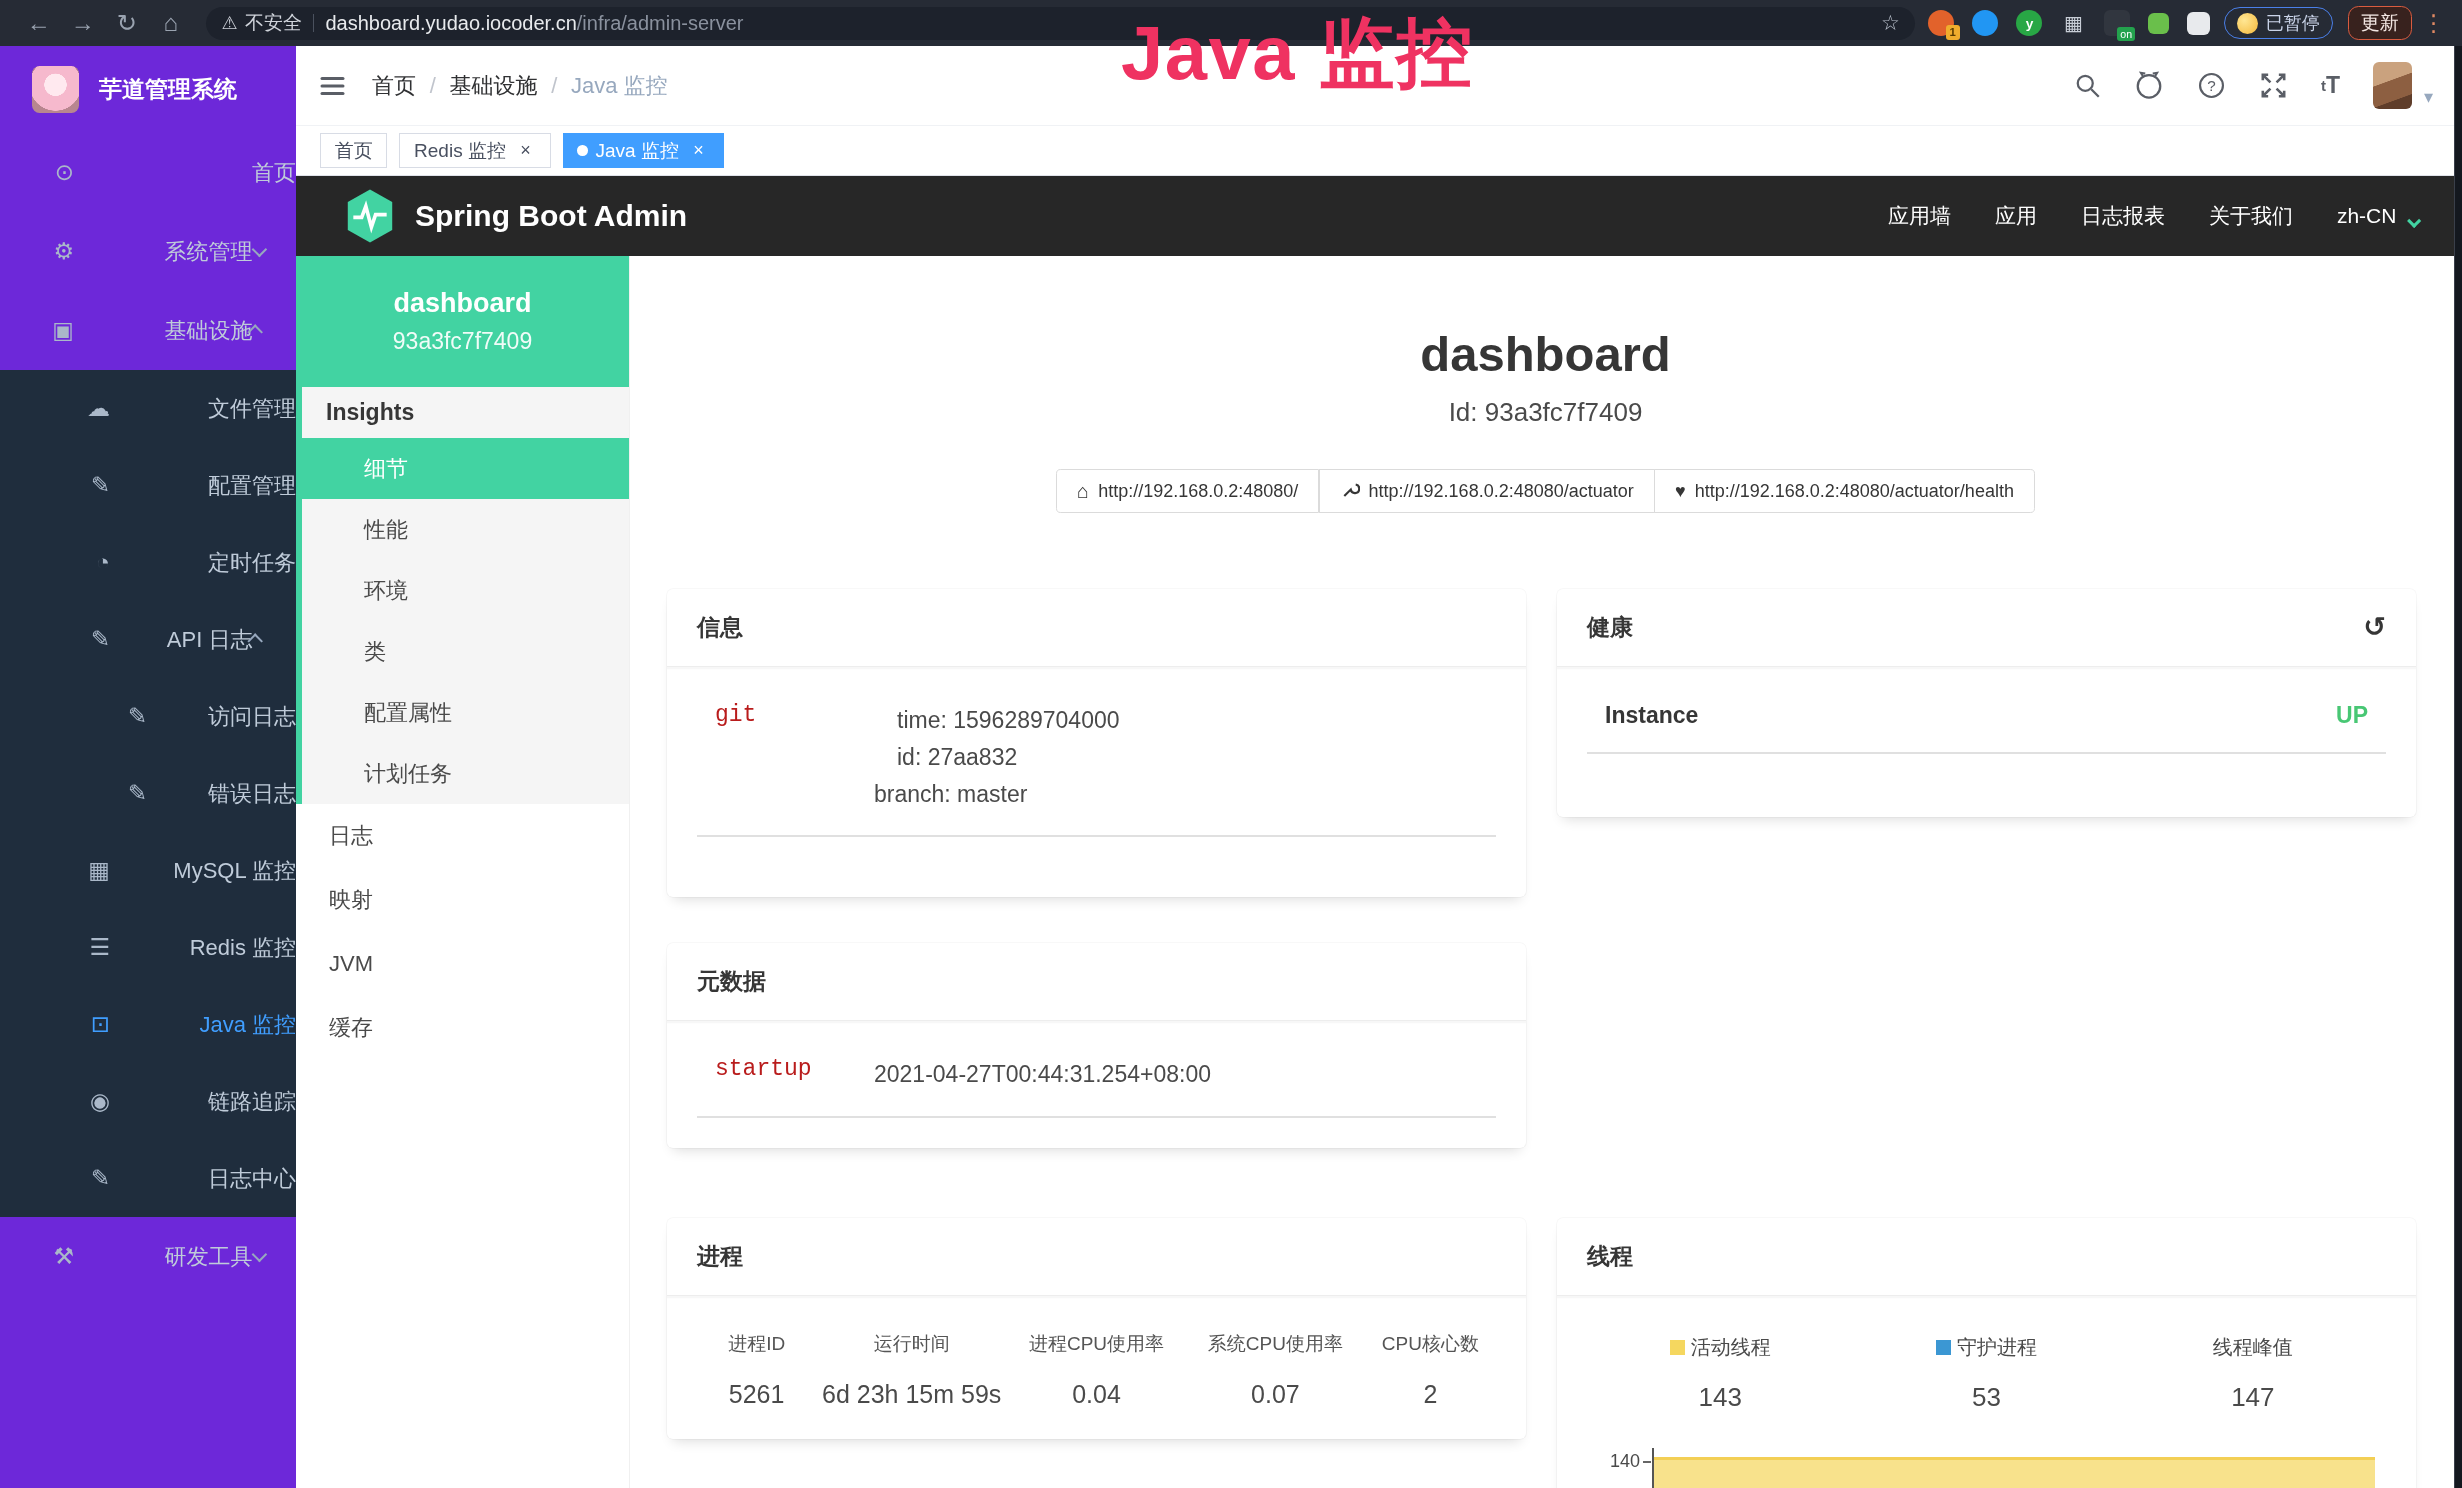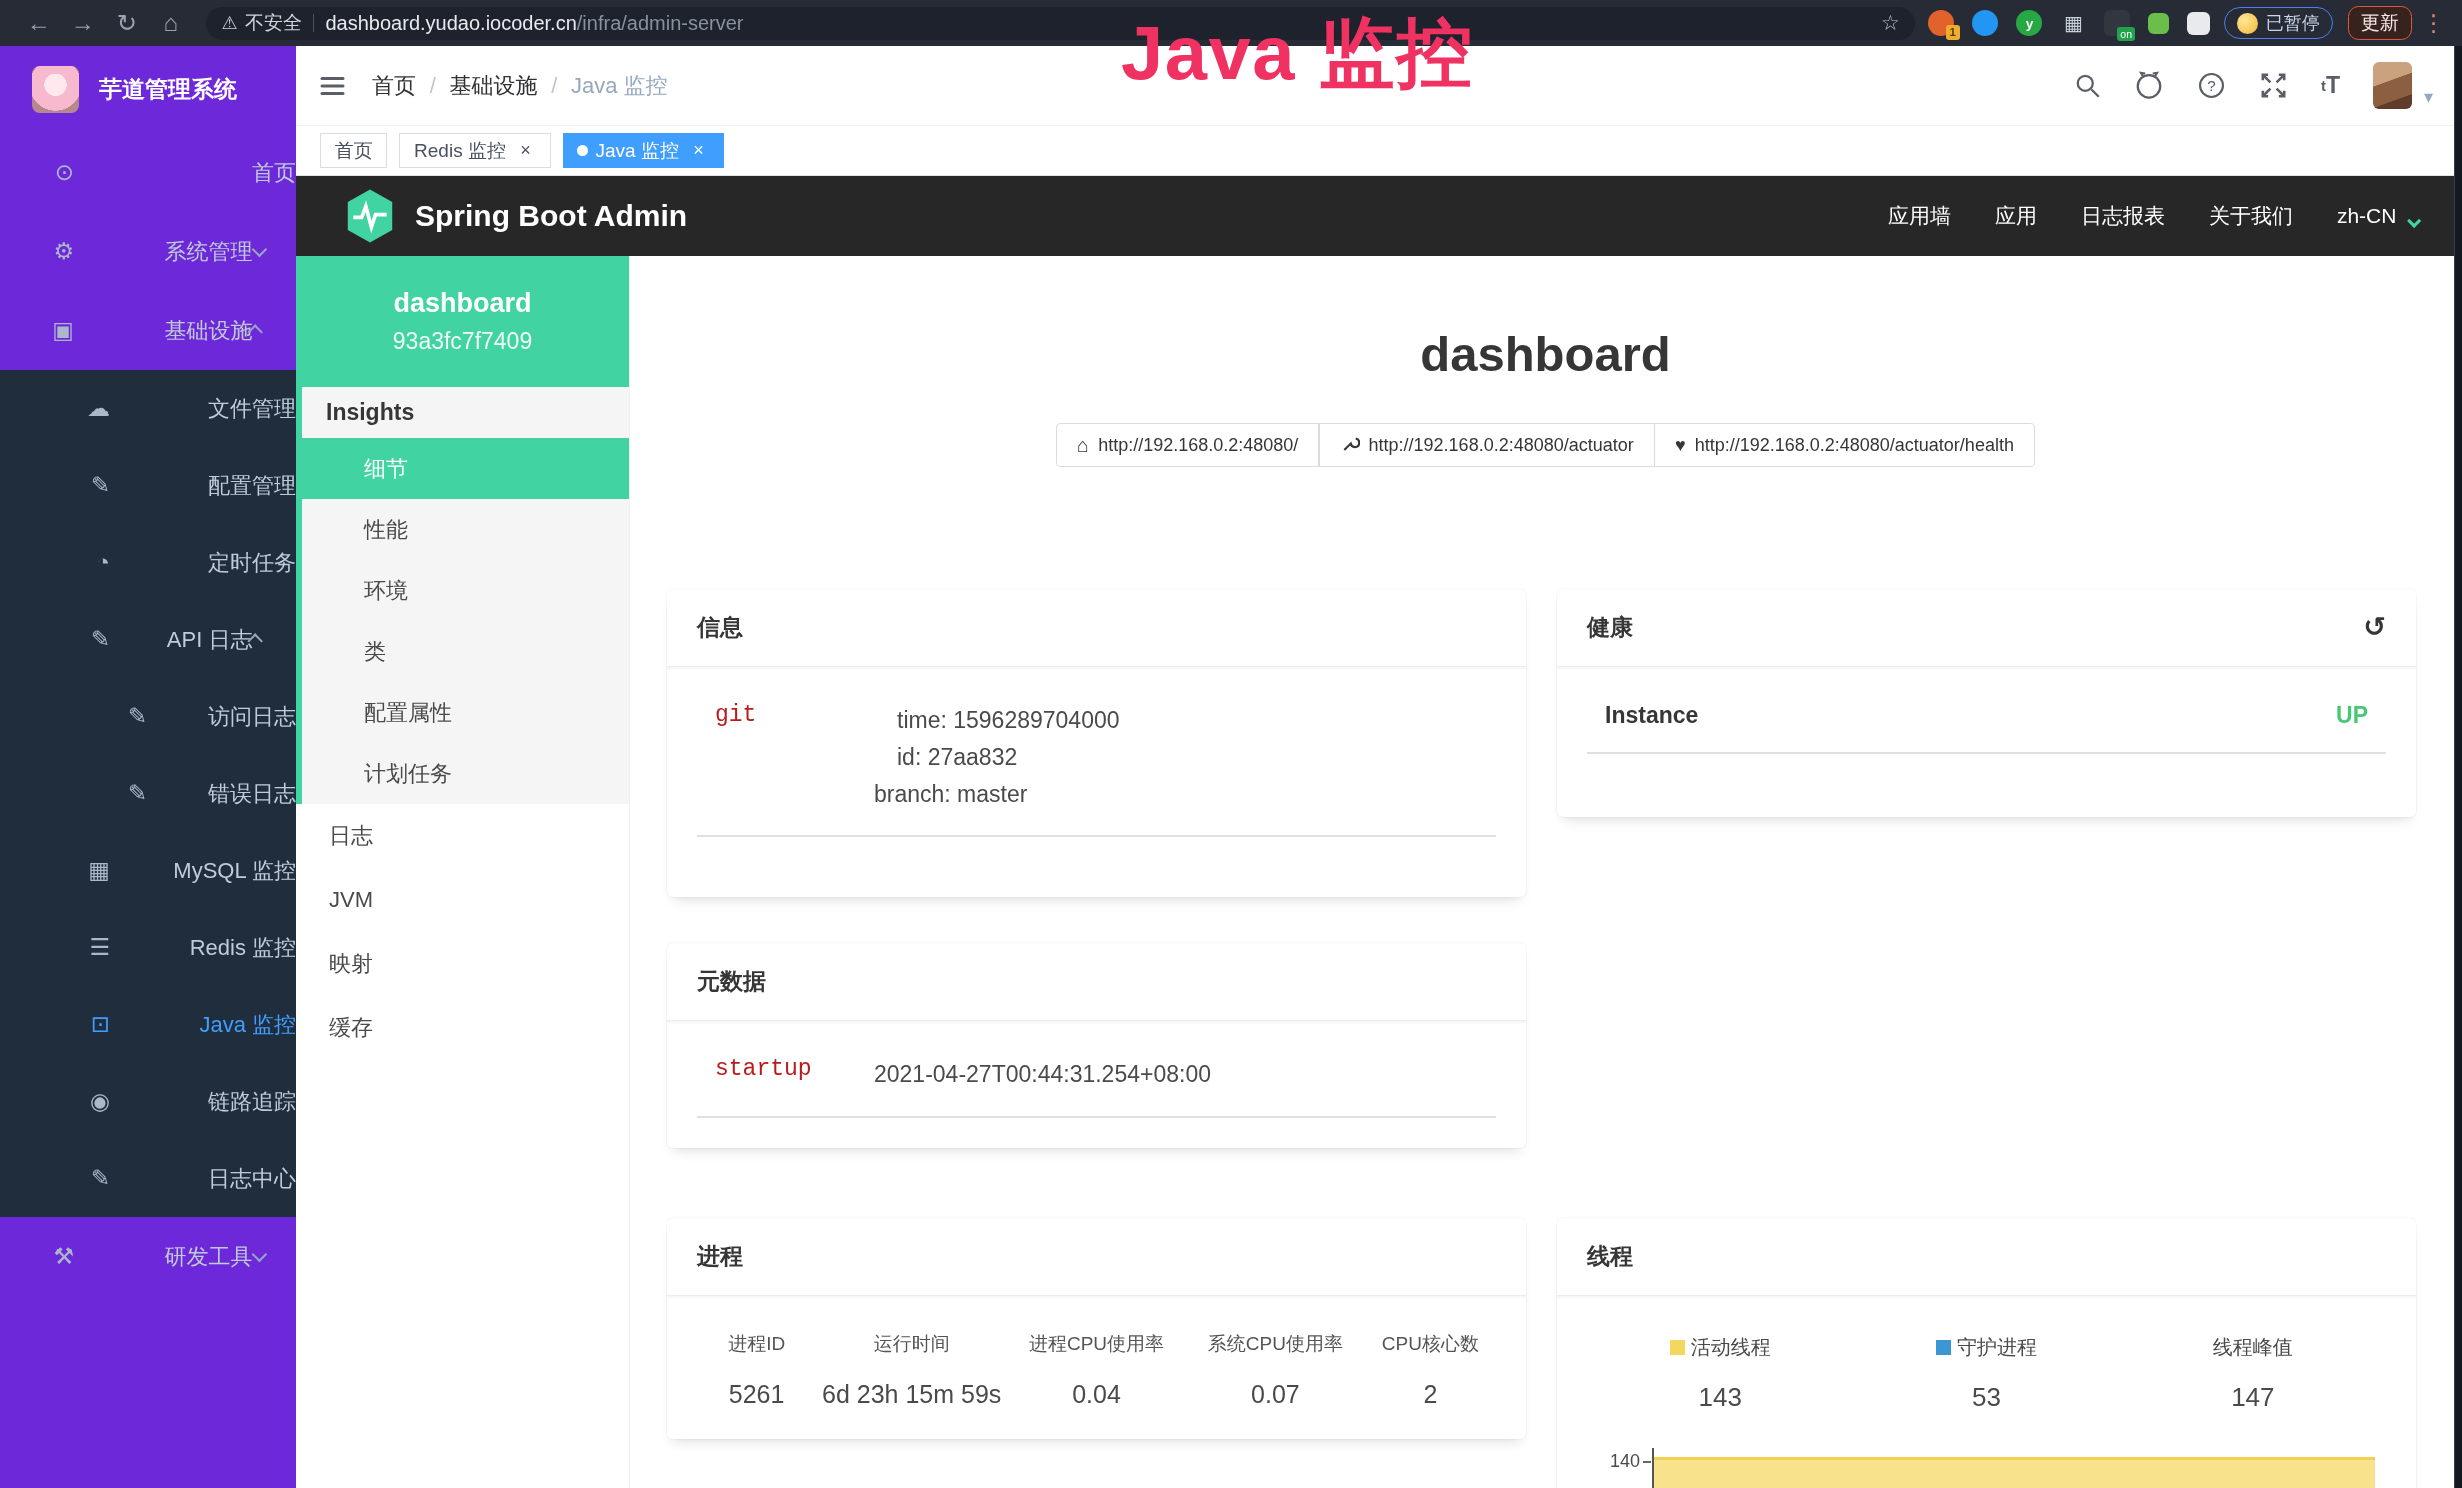--- a/index.html
+++ b/index.html
@@ -377,27 +377,28 @@
   <div id="insights">
     <div class="sect">Insights</div>
     <div class="s-item active">细节</div>
     <div class="s-item">性能</div>
     <div class="s-item">环境</div>
     <div class="s-item">类</div>
     <div class="s-item">配置属性</div>
     <div class="s-item">计划任务</div>
   </div>
   <div class="s-plain">日志</div>
+  <div class="s-plain">映射</div>
   <div class="s-plain">JVM</div>
-  <div class="s-plain">映射</div>
   <div class="s-plain">缓存</div>
 </div>
 
 <div id="sba-main">
   <div id="page-title">dashboard</div>
+  <div id="page-id">Id: 93a3fc7f7409</div>
   <div id="url-group">
     <div class="url-btn">
       <span class="uic">⌂</span>
       <span>http://192.168.0.2:48080/</span>
     </div>
     <div class="url-btn">
       <span class="uic">
         <svg width="20" height="20" viewBox="0 0 28 28" fill="none" stroke="#363636" stroke-width="3">
           <path d="M22 5 a6 6 0 1 1 -7 7 L6 21"></path>
           </svg>

